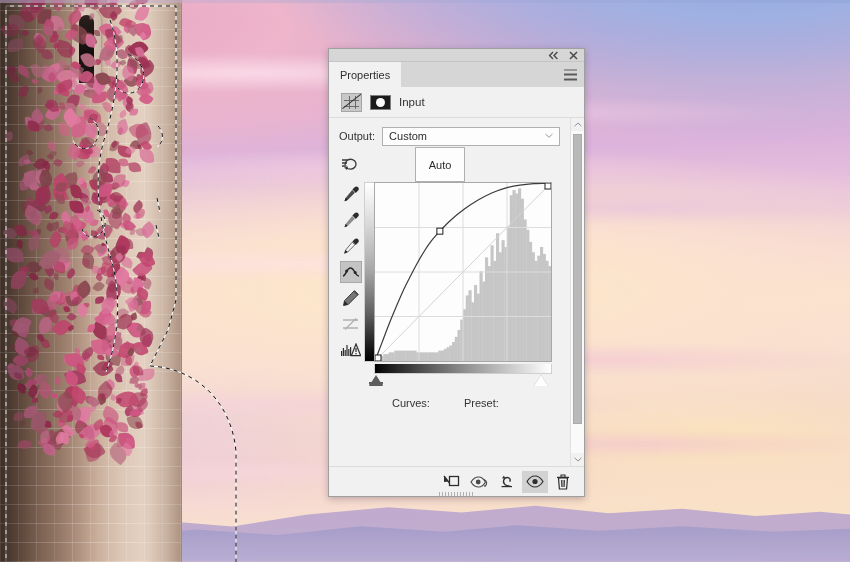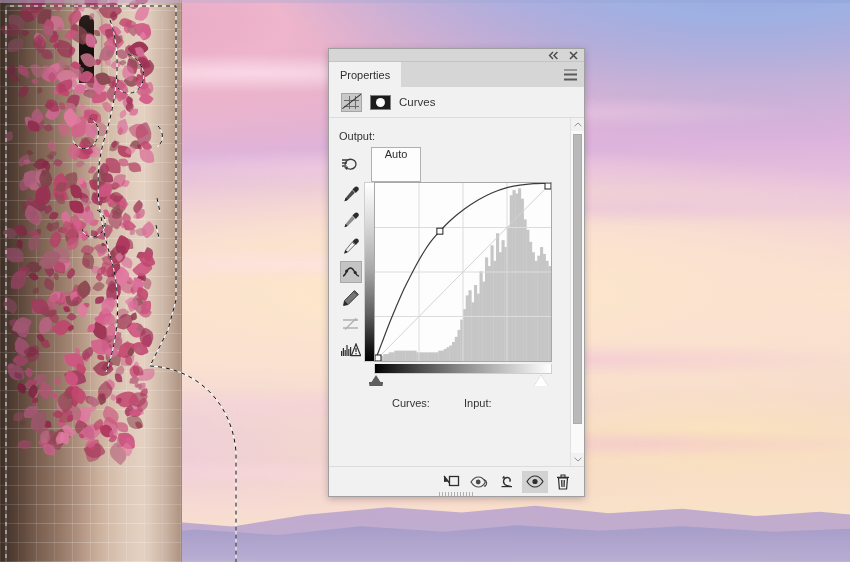--- a/index.html
+++ b/index.html
@@ -363,22 +363,23 @@
 
   .select-channel { width: 131px; flex: none; }
   .btn-auto {
     height: 35px;
     min-width: 50px;
     padding: 0 10px;
     background: #fdfdfd;
     border: 1px solid #b0b0b0;
     font-size: 11px;
     color: #2b2b2b;
-    display: flex; justify-content: center;
+    display: flex; align-items: center; justify-content: center;
     cursor: pointer;
+    margin-left: 44px;
   }
 
   
   .graph-area {
     display: flex;
     padding: 0 10px 0 8px;
     gap: 0;
   }
   .tool-col {
     width: 27px;
@@ -1149,28 +1150,34 @@
       <div class="adj-icon">
         <div class="grid-v" style="left:7px"></div>
         <div class="grid-v" style="left:13px"></div>
         <div class="grid-h" style="top:6px"></div>
         <div class="grid-h" style="top:12px"></div>
         <div class="dline"></div>
       </div>
       <div class="mask-thumb">
         <div class="dot"></div>
       </div>
-      <div class="adj-title">Curves</div>
+      <div class="adj-title">Input</div>
     </div>
 
     <div class="panel-body">
       <div class="body-content">
 
         <div class="row-preset">
           <span class="lbl">Output:</span>
+          <div class="select select-preset">
+            <span>Custom</span>
+            <svg class="chev" viewBox="0 0 8 5">
+              <path d="M0.5,0.8 L4,4 L7.5,0.8" fill="none" stroke="currentColor" stroke-width="1"></path>
+            </svg>
+          </div>
         </div>
 
         <div class="row-channel">
           <div class="tool-col-slot">
             <div class="tool">
               <svg width="19" height="17" viewBox="0 0 19 17">
                 <path d="M4,9 C4,4.5 8,2.5 11.5,3.6 C15,4.7 16,8.5 14,11 C12,13.5 7.5,13.8 5.5,11.6" fill="none" stroke="currentColor" stroke-width="1.3"></path>
                 <path d="M1,4 L7,4 M1,7 L6,7 M1,10 L5.5,10" stroke="currentColor" stroke-width="1.3" fill="none"></path>
                 <path d="M6,14 L3,11.5 L7,10.5 Z" fill="currentColor"></path>
               </svg>
@@ -1346,21 +1353,21 @@
               </div>
             </div>
 
             <div class="sliders-row">
               <div class="slider-black"></div>
               <div class="slider-white"></div>
             </div>
 
             <div class="io-row">
               <span class="io-input">Curves:</span>
-              <span class="io-output">Input:</span>
+              <span class="io-output">Preset:</span>
             </div>
           </div>
         </div>
       </div>
 
       <div class="scrollbar">
         <div class="sb-arrow">
           <svg width="8" height="5" viewBox="0 0 8 5">
             <path d="M0.6,4.2 L4,1 L7.4,4.2" fill="none" stroke="currentColor" stroke-width="1"></path>
           </svg>

